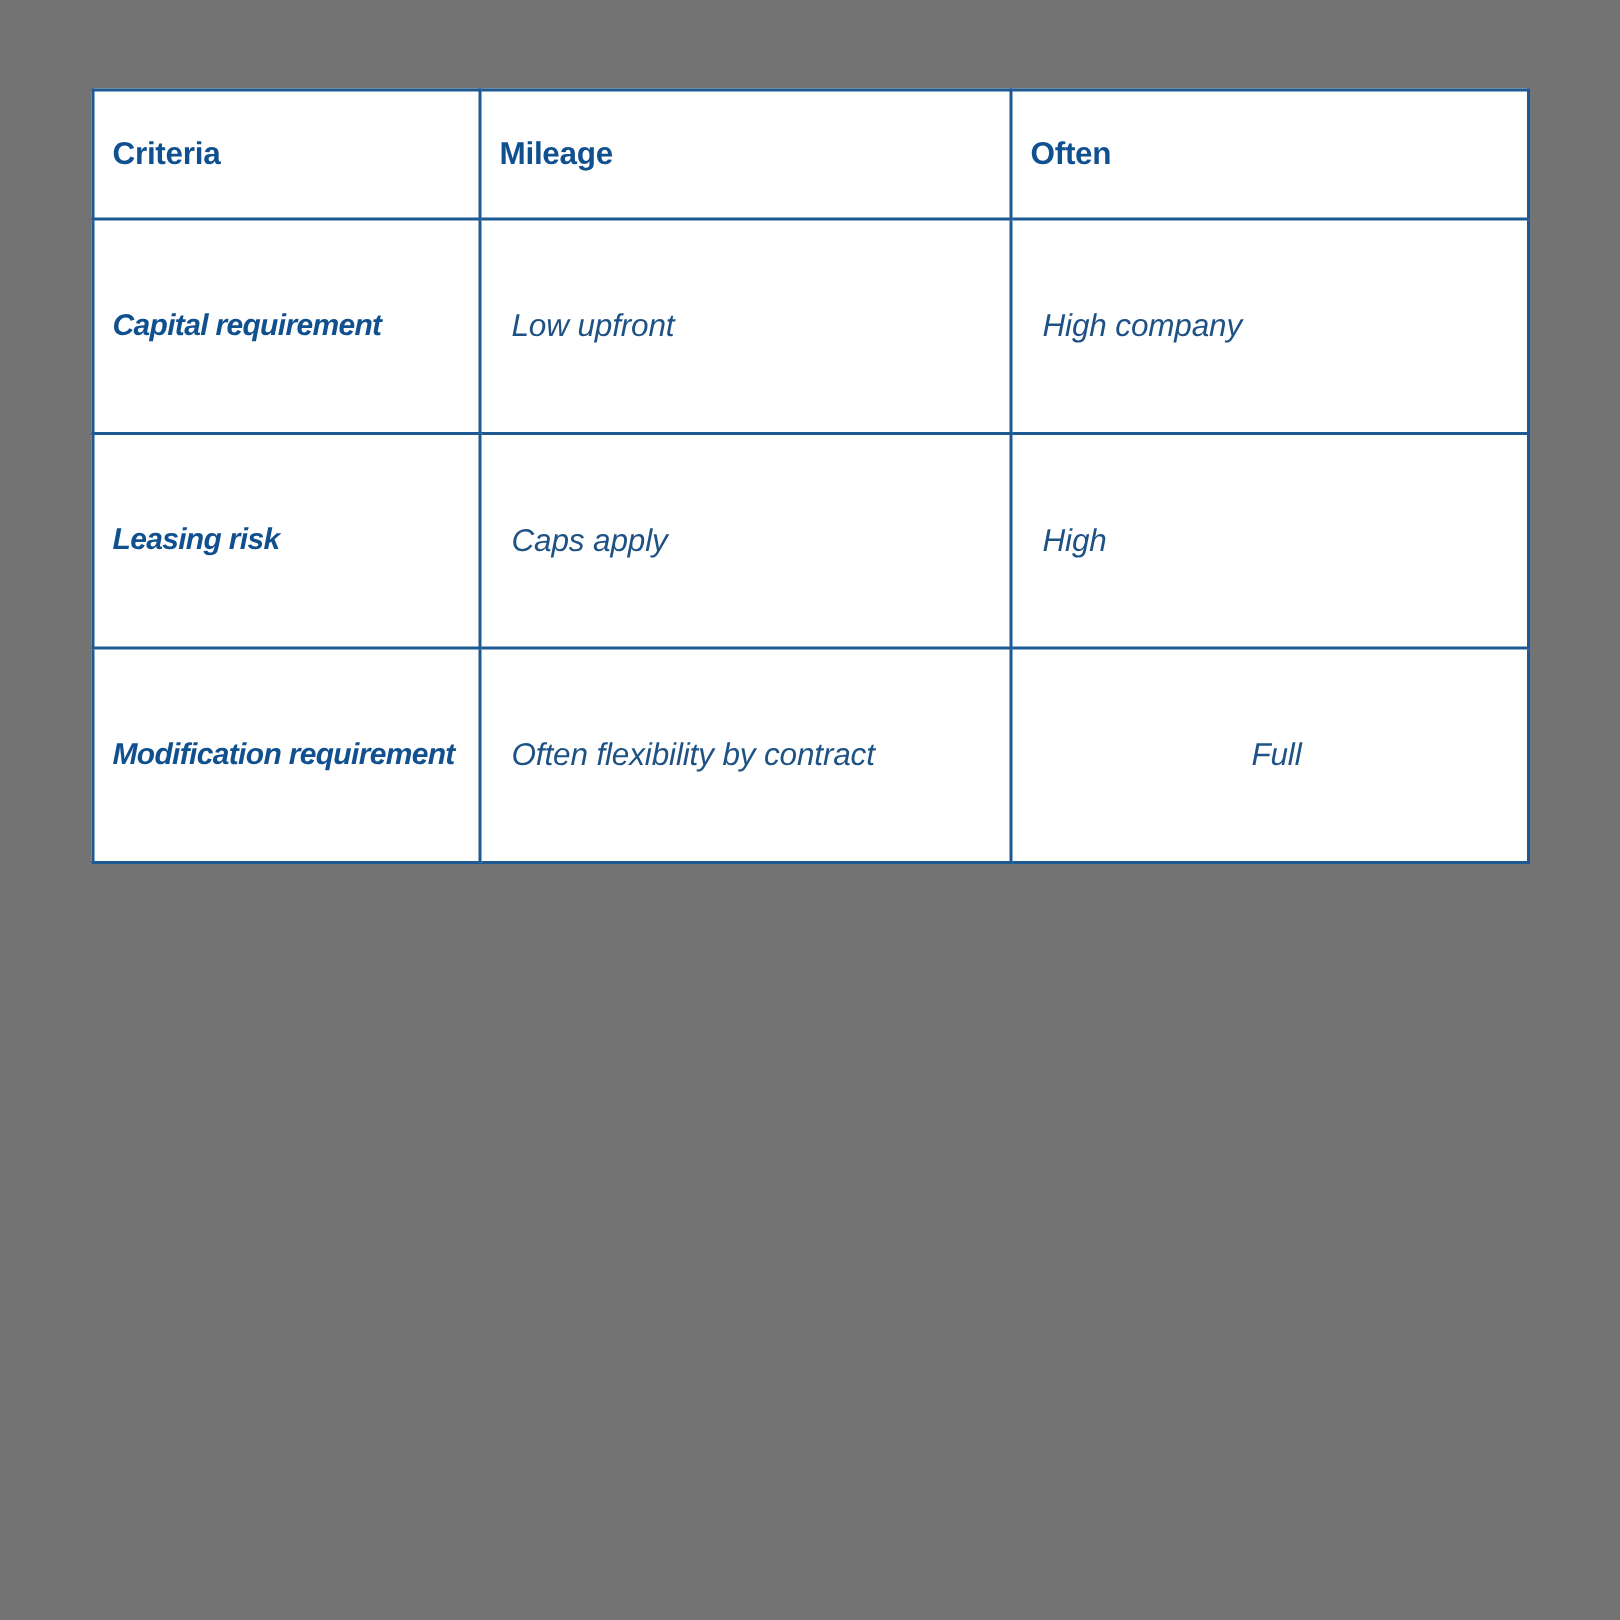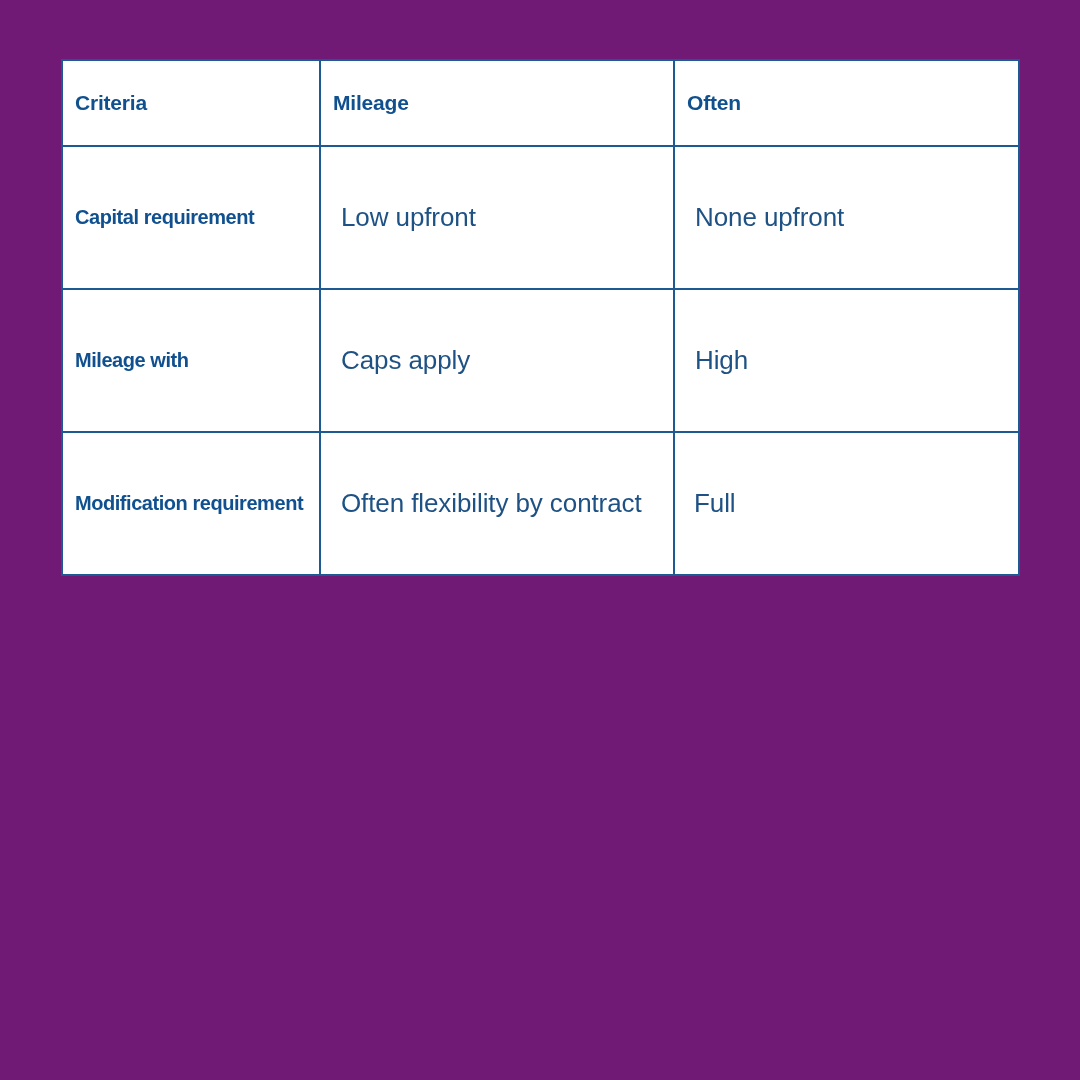--- a/index.html
+++ b/index.html
@@ -12,21 +12,21 @@
     background: #ffffff;
     font-family: "Liberation Sans", sans-serif;
     -webkit-font-smoothing: antialiased;
     overflow: hidden;
   }
 
   .page {
     position: relative;
     width: 1080px;
     height: 1080px;
-    background: #701a75;
+    background: #737373;
   }
 
   .comparison-table {
     position: absolute;
     left: 61px;
     top: 59px;
     width: 957px;
     border-collapse: collapse;
     table-layout: fixed;
     background: #ffffff;
@@ -53,44 +53,46 @@
     font-size: 21px;
     font-weight: bold;
     color: #10508f;
     letter-spacing: -0.2px;
     line-height: 1.2;
   }
 
   
   .body-row td {
     height: 141px;
+    font-style: italic;
   }
 
   .criteria-cell-inner {
     padding: 0 5px 0 12px;
     font-size: 20px;
     font-weight: bold;
     color: #10508f;
     letter-spacing: -0.45px;
     line-height: 1.25;
     white-space: nowrap;
   }
 
   .value-cell-inner {
     padding: 0 10px 0 20px;
-    font-size: 26px;
+    font-size: 21px;
     font-weight: normal;
     color: #1f5284;
     letter-spacing: -0.1px;
     line-height: 1.3;
     white-space: nowrap;
   }
 
   .value-cell-inner.tight {
     padding-left: 19px;
+    text-align: center;
   }
 </style>
 </head>
 <body>
 
 <div class="page">
 
   <table class="comparison-table">
     <colgroup>
       <col class="col-criteria">
@@ -114,27 +116,27 @@
 
     <tbody>
       <tr class="body-row">
         <td>
           <div class="criteria-cell-inner">Capital requirement</div>
         </td>
         <td>
           <div class="value-cell-inner">Low upfront</div>
         </td>
         <td>
-          <div class="value-cell-inner">None upfront</div>
+          <div class="value-cell-inner">High company</div>
         </td>
       </tr>
 
       <tr class="body-row">
         <td>
-          <div class="criteria-cell-inner">Mileage with</div>
+          <div class="criteria-cell-inner">Leasing risk</div>
         </td>
         <td>
           <div class="value-cell-inner">Caps apply</div>
         </td>
         <td>
           <div class="value-cell-inner">High</div>
         </td>
       </tr>
 
       <tr class="body-row">

